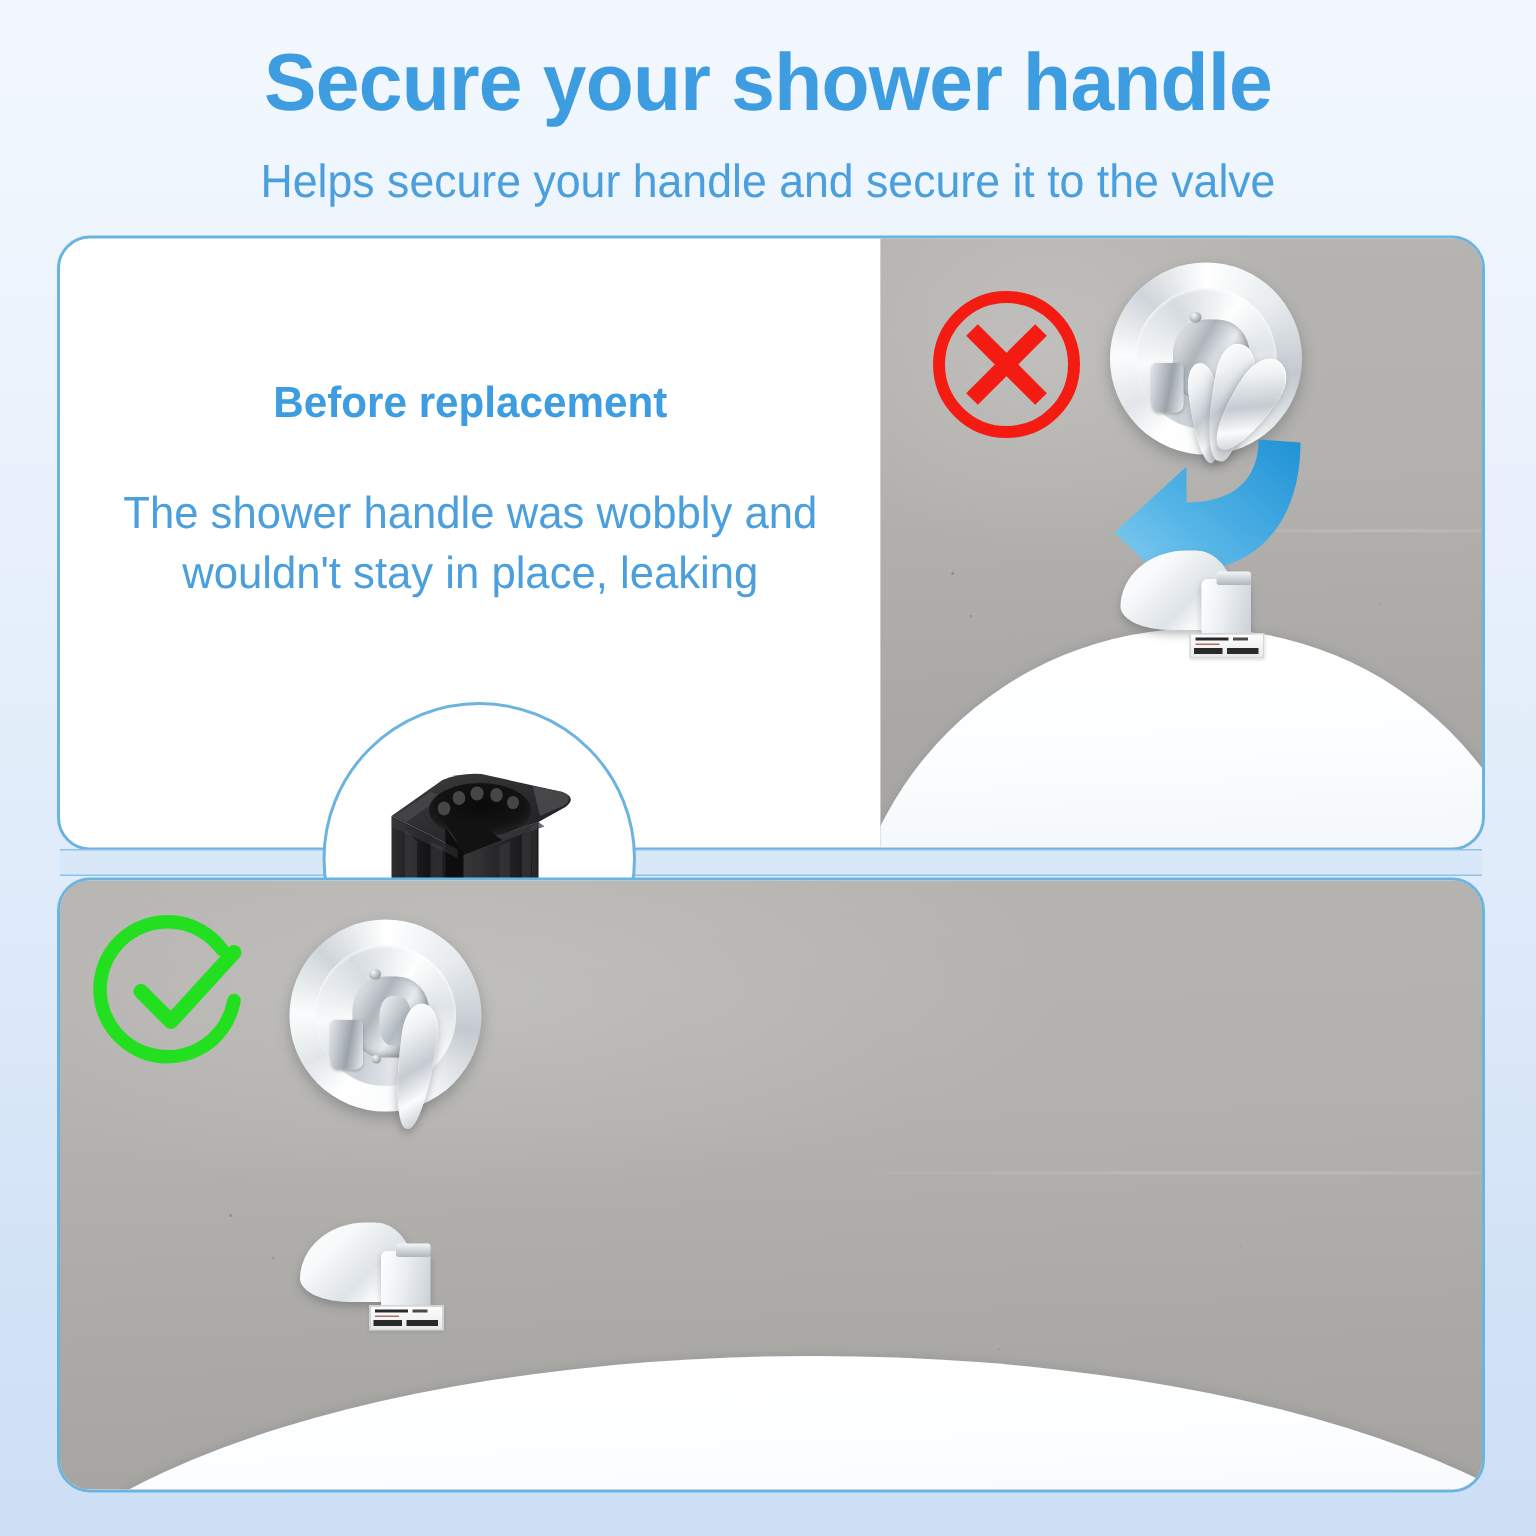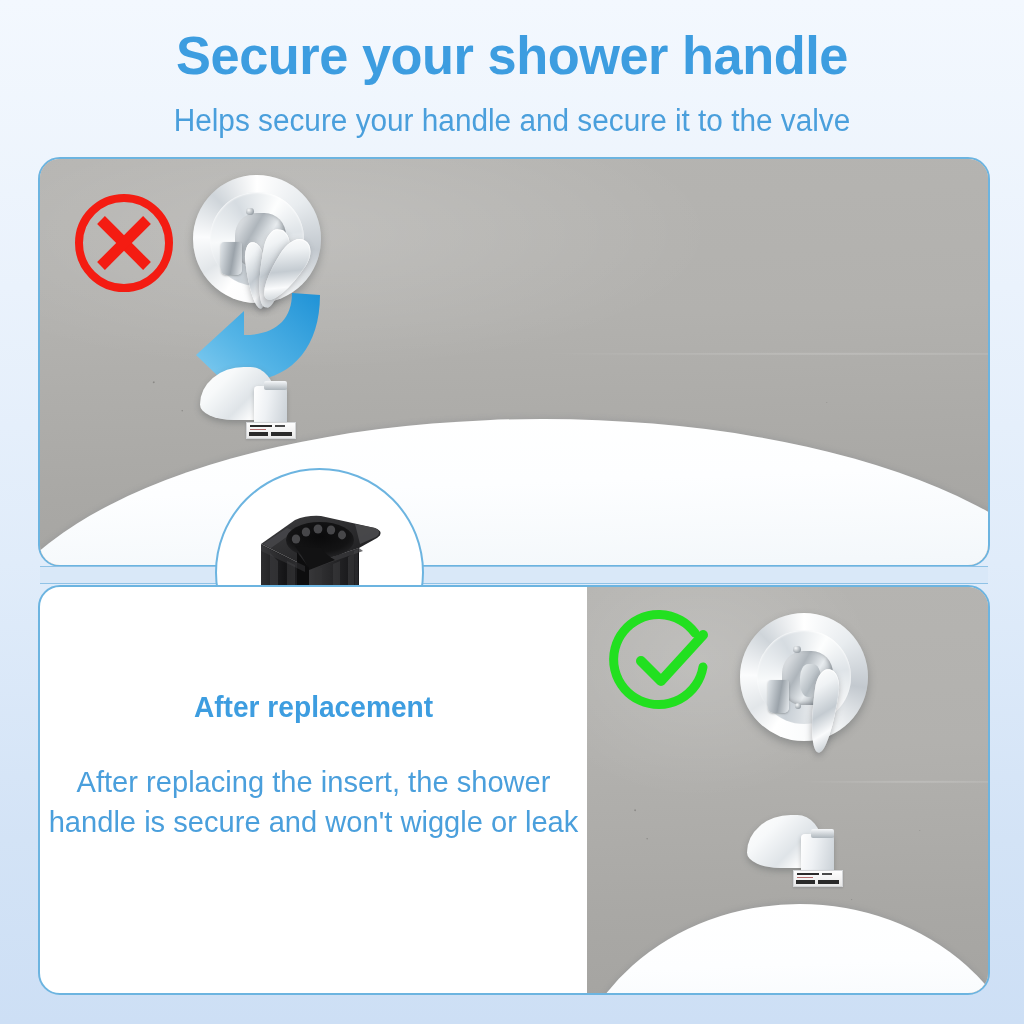--- a/index.html
+++ b/index.html
@@ -393,20 +393,24 @@
 
 <div class="page">
 
   <div class="title">Secure your shower handle</div>
 
   <div class="subtitle">Helps secure your handle and secure it to the valve</div>
 
   <div class="panel panel-top">
     <div class="panel-inner">
 
+      <div class="panel-text">
+        <div class="card-heading top-heading">Before replacement</div>
+        <div class="card-body top-body">The shower handle was wobbly and wouldn't stay in place, leaking</div>
+      </div>
 
       <div class="panel-photo">
         <div class="wall"></div>
 
         <div class="tub tub-top">
           <div class="tub-crease tub-crease-top"></div>
         </div>
 
         <div class="badge badge-x">
           <svg viewBox="0 0 112 112" width="112" height="112" aria-hidden="true">
@@ -523,24 +527,20 @@
 
         <path d="M18 41 L62 62 L62 68 L18 47 Z" fill="#4b4b4e" opacity="0.35"></path>
         <path d="M115 45 L116 110 L112 113 L111 47 Z" fill="#55555a" opacity="0.3"></path>
       </svg>
     </div>
   </div>
 
   <div class="panel panel-bottom">
     <div class="panel-inner">
 
-      <div class="panel-text">
-        <div class="card-heading bot-heading">After replacement</div>
-        <div class="card-body bot-body">After replacing the insert, the shower handle is secure and won't wiggle or leak</div>
-      </div>
 
       <div class="panel-photo">
         <div class="wall"></div>
 
         <div class="tub tub-bottom">
           
         </div>
 
         <div class="badge badge-ok">
           <svg viewBox="0 0 112 112" width="112" height="112" aria-hidden="true">

